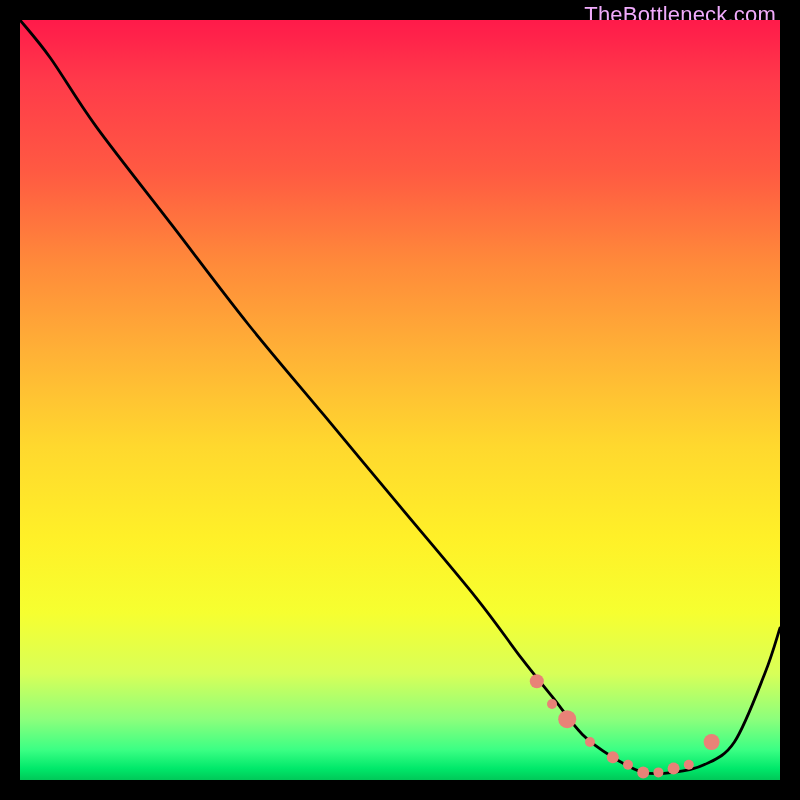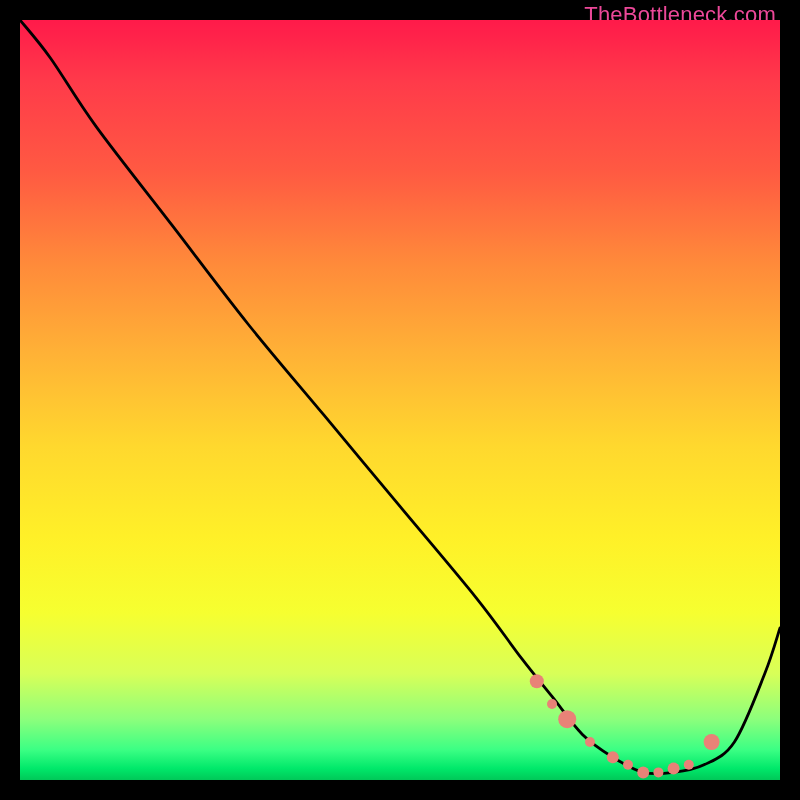--- a/index.html
+++ b/index.html
@@ -31,21 +31,21 @@
       #00e86a 98.5%,
       #00c858 100%);
   }
   .watermark {
     position: absolute;
     top: 2px;
     right: 24px;
     font-family: Arial, Helvetica, sans-serif;
     font-size: 22px;
     letter-spacing: 0.2px;
-    color: #ec4899;
+    color: #f0abfc;
     font-weight: 500;
   }
   svg.curve {
     position: absolute;
     left: 0; top: 0;
     width: 760px; height: 760px;
   }
 </style>
 </head>
 <body>

